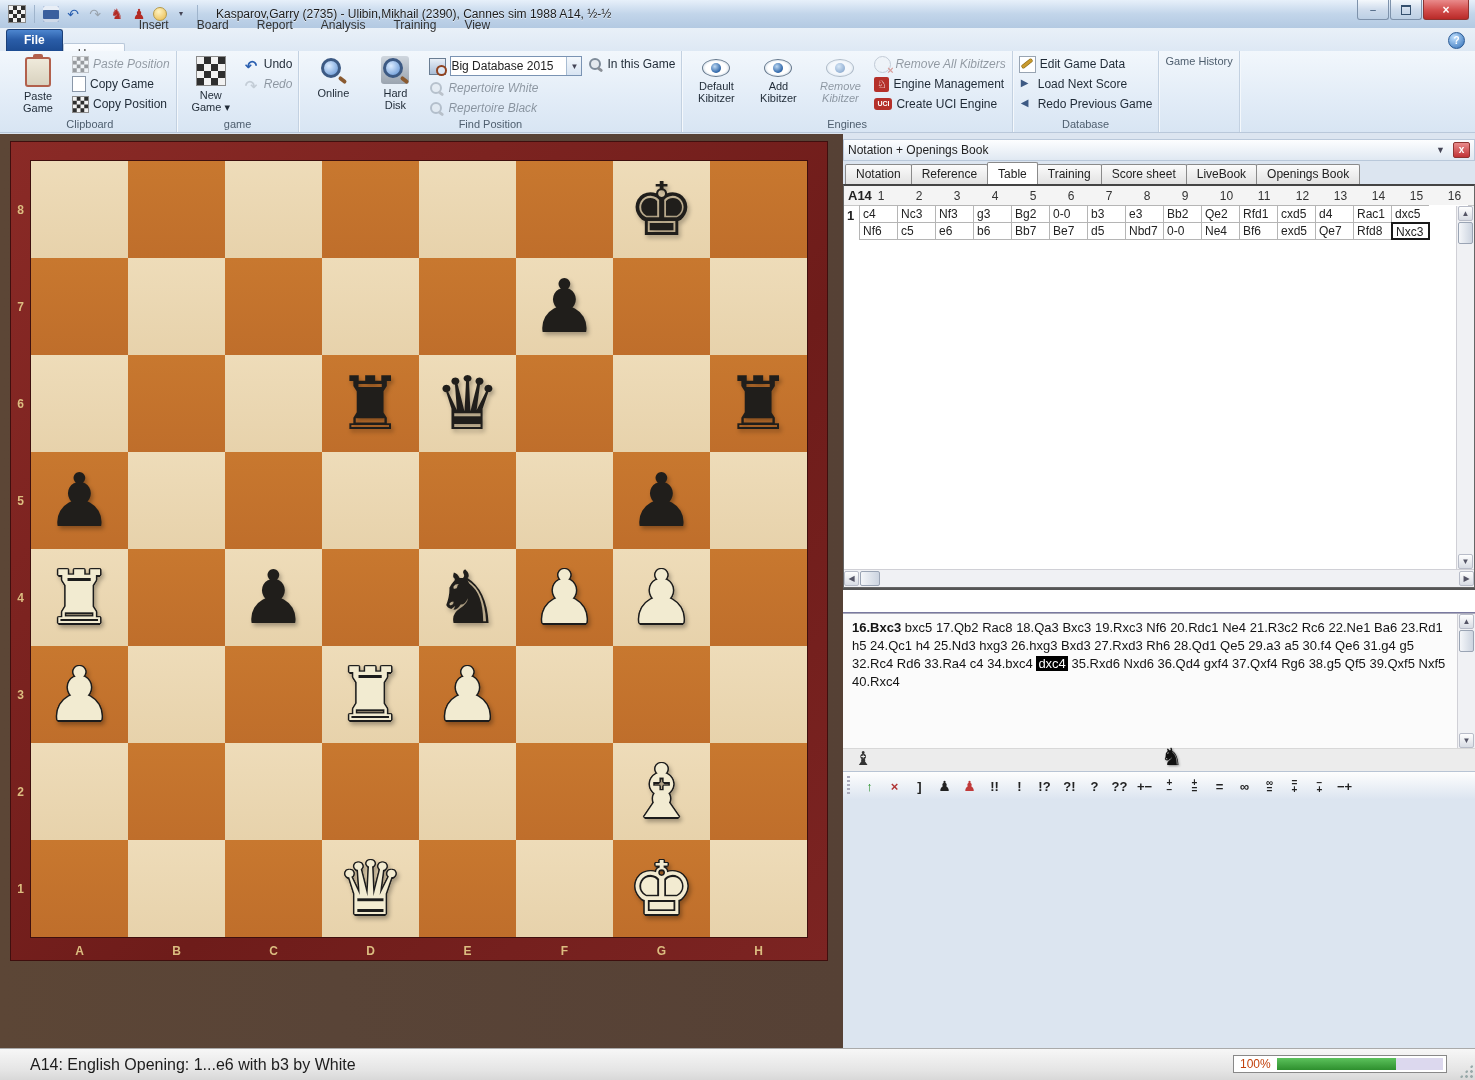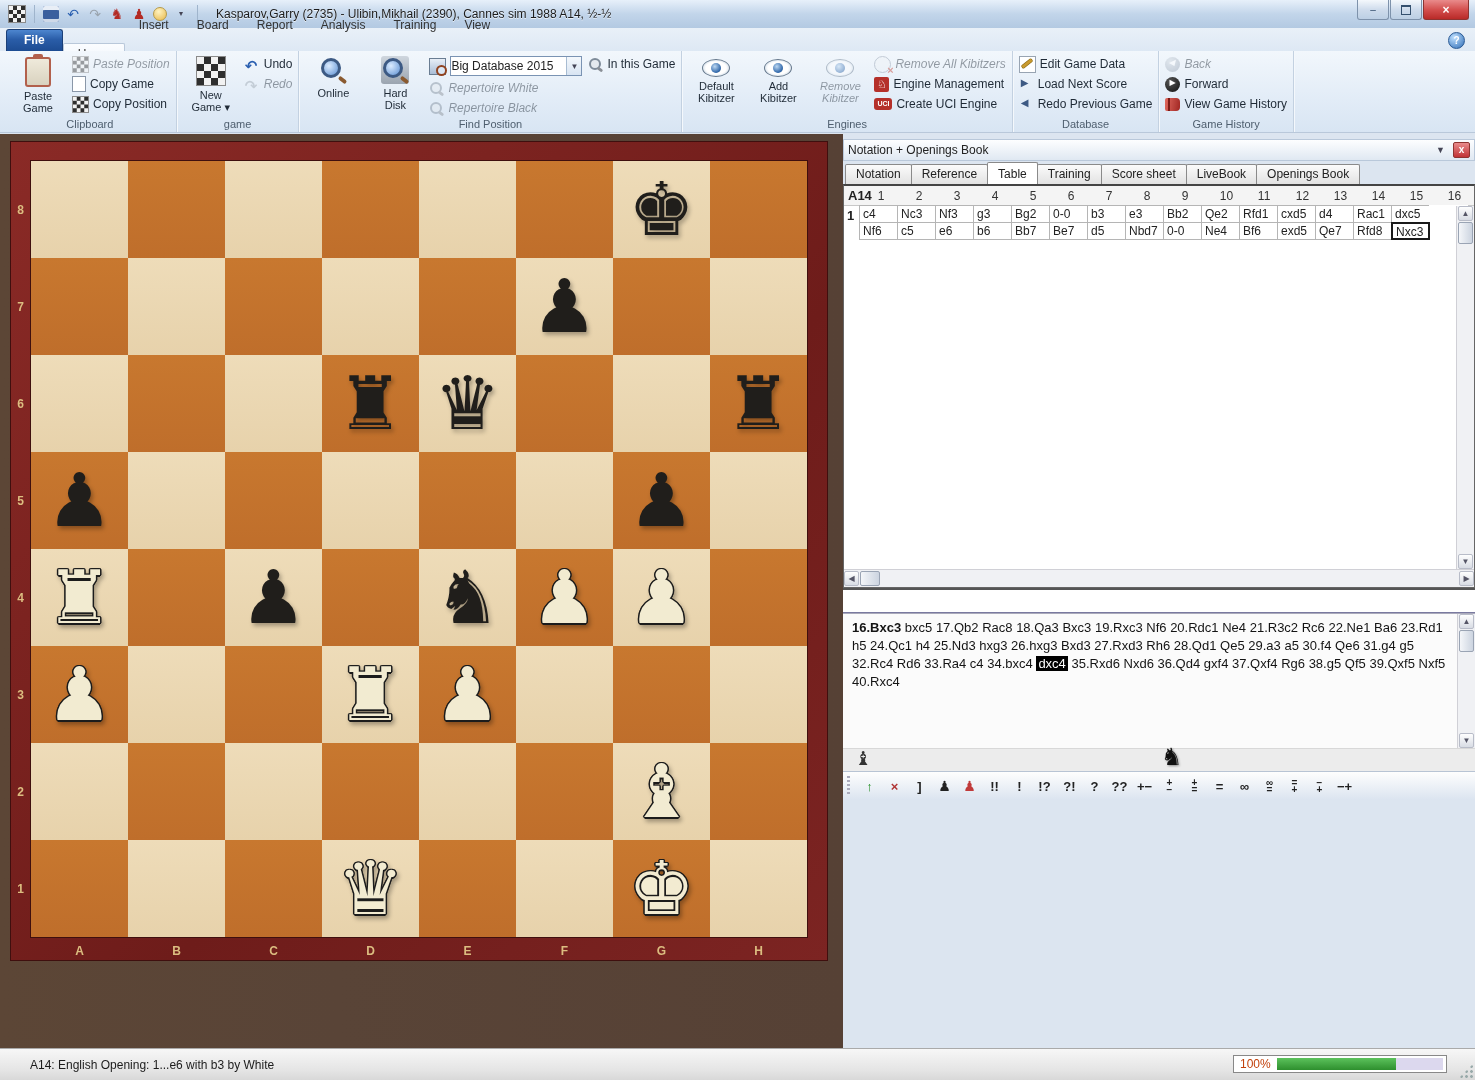--- a/index.html
+++ b/index.html
@@ -176,21 +176,21 @@
     background:repeating-linear-gradient(#aab 0 2px,transparent 2px 4px);}
   .annbtn{min-width:25px;text-align:center;font-size:13px;font-weight:bold;color:#222;display:inline-flex;
     align-items:center;justify-content:center;height:22px;}
   .annbtn .stk{display:inline-flex;flex-direction:column;align-items:center;line-height:7px;font-size:10px;}
   .annbtn.chess{font-family:"DejaVu Sans",sans-serif;font-weight:normal;font-size:14px;}
 
   
   #statusbar{position:absolute;left:0;top:1048px;width:100%;height:32px;
     background:linear-gradient(#f7f7f7,#e4e4e4 70%,#d8d8d8);border-top:1px solid #aaa;
     display:flex;align-items:center;box-sizing:border-box;}
-  #status-text{margin-left:30px;font-size:12px;color:#1c1c1c;}
+  #status-text{margin-left:30px;font-size:16px;color:#1c1c1c;}
   #progresswrap{position:absolute;right:28px;top:6px;width:214px;height:18px;border:1px solid #888;background:#fff;
     display:flex;align-items:center;box-sizing:border-box;}
   #progress-label{font-size:12px;padding:0 6px;color:#c2410c;}
   #progress-track{flex:1;height:12px;background:#dcd8ee;margin-right:3px;position:relative;}
   #progress-fill{position:absolute;left:0;top:0;bottom:0;background:linear-gradient(#5cc25c,#2e8f2e);}
   #grip{position:absolute;right:2px;bottom:2px;width:14px;height:14px;
     background-image:radial-gradient(#9aa 1.3px,transparent 1.5px);background-size:5px 5px;
     clip-path:polygon(100% 0,100% 100%,0 100%);}
 </style>
 </head>
@@ -362,36 +362,20 @@
           </div>
           <div class="btn-small">
             <span class="ic ic-prev"></span>
             <span>Redo Previous Game</span>
           </div>
         </div>
       </div>
       <div class="rgroup-label">Database</div>
     </div>
     <div class="rgroup">
-      <div class="rgroup-cols">
-        <div class="stack">
-          <div class="btn-small disabled">
-            <span class="ic ic-back"></span>
-            <span>Back</span>
-          </div>
-          <div class="btn-small">
-            <span class="ic ic-forward"></span>
-            <span>Forward</span>
-          </div>
-          <div class="btn-small">
-            <span class="ic ic-book"></span>
-            <span>View Game History</span>
-          </div>
-        </div>
-      </div>
       <div class="rgroup-label">Game History</div>
     </div>
   </div>
 
 <div id="boardarea">
   <div id="boardframe">
     <div id="board">
         <div class="sq light"></div>
         <div class="sq dark"></div>
         <div class="sq light"></div>

